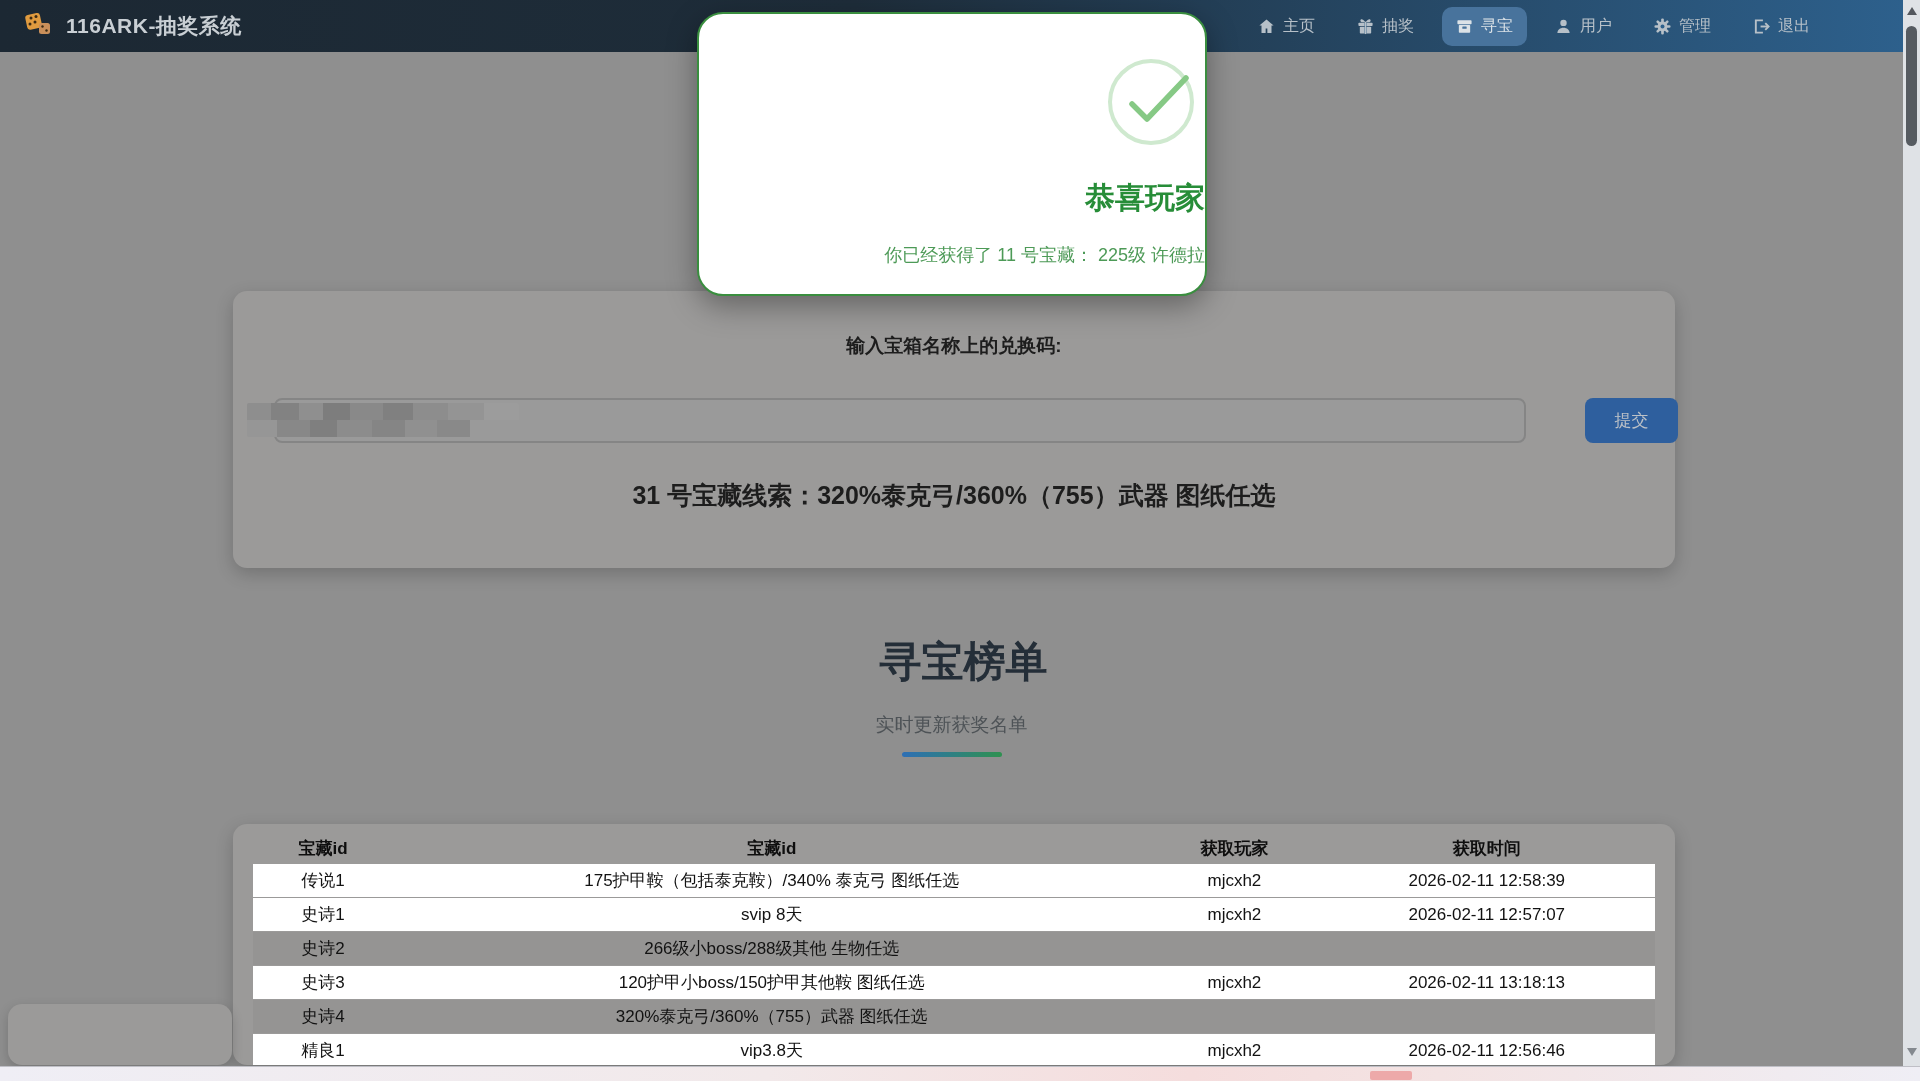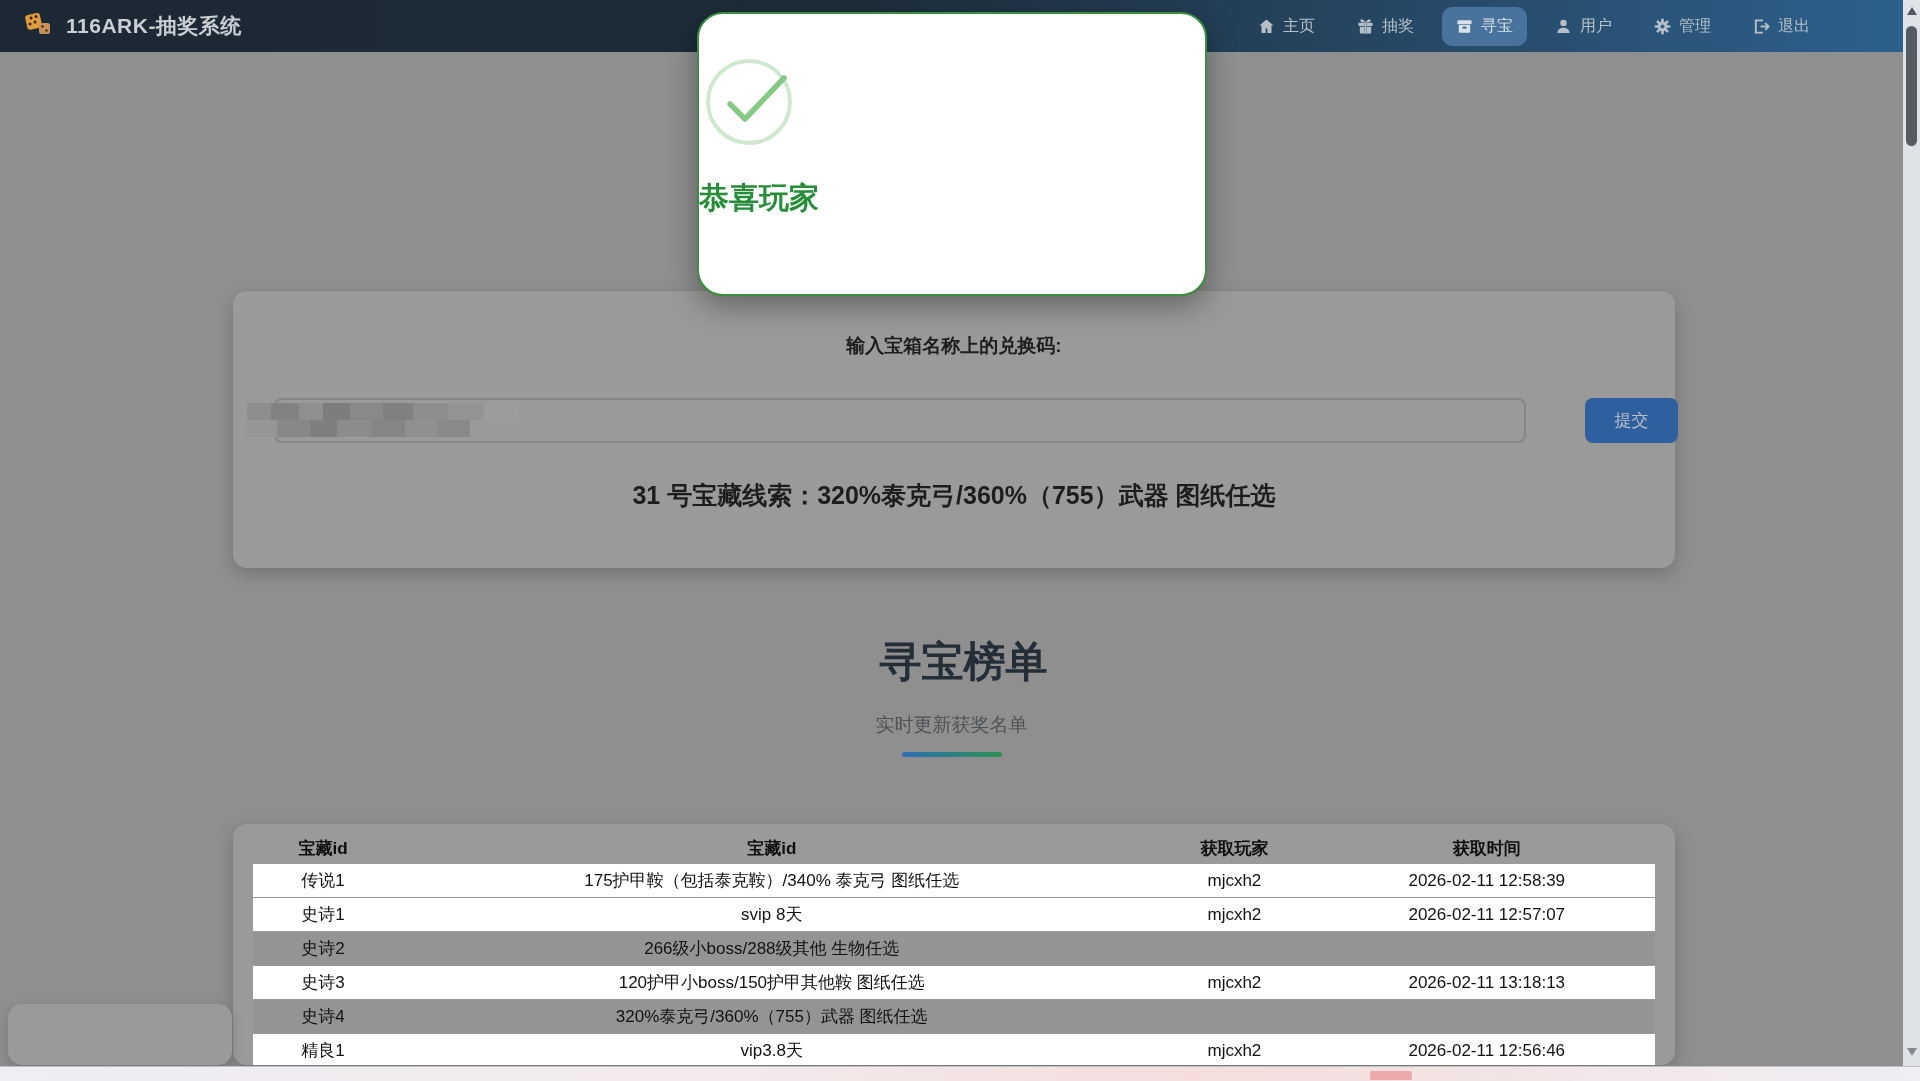--- a/index.html
+++ b/index.html
@@ -15,21 +15,21 @@
   .brand-title { color:#c9cfd4; font-size:21px; font-weight:bold; letter-spacing:.5px; }
   .nav-items { display:flex; align-items:center; gap:14px; margin-right:40px; }
   .nav-item { display:flex; align-items:center; gap:8px; color:#b7c0c8; font-size:16px;
     padding:9px 14px; border-radius:10px; cursor:pointer; }
   .nav-item.active { background:#48739c; color:#dbe2e7; }
   .nav-item svg { display:block; }
 
   
   .modal { position:absolute; left:697px; top:12px; width:510px; height:284px;
     background:#ffffff; border:2px solid #3a8e3f; border-radius:26px;
-    box-shadow:0 10px 30px rgba(0,0,0,.35); text-align:left; z-index:20; }
+    box-shadow:0 10px 30px rgba(0,0,0,.35); text-align:right; z-index:20; }
   .modal-check { margin-top:42px; }
   .modal-title { margin-top:26px; font-size:30px; font-weight:bold; color:#278d38; }
   .modal-message { margin-top:24px; font-size:18px; color:#4d9a57; }
 
   
   .card { position:absolute; background:#9b9a99; border-radius:14px;
     box-shadow:0 6px 18px rgba(0,0,0,.20); }
   .redeem-card { left:233px; top:291px; width:1442px; height:277px; }
   .redeem-label { margin-top:42px; text-align:center; font-size:19px; font-weight:bold; color:#1d1d1d; }
   .redeem-row { position:absolute; left:41px; top:107px; width:1404px; height:45px; }
@@ -173,20 +173,21 @@
   </div>
 
   <div class="modal">
     <div class="modal-check">
       <svg width="104" height="92" viewBox="0 0 104 92">
         <circle cx="50" cy="46" r="41" fill="none" stroke="#cfe9cf" stroke-width="4"></circle>
         <path d="M31 48 L46 63 L85 22" fill="none" stroke="#86c985" stroke-width="5.5" stroke-linecap="round" stroke-linejoin="round"></path>
       </svg>
     </div>
     <div class="modal-title">恭喜玩家</div>
+    <div class="modal-message">你已经获得了 11 号宝藏： 225级 许德拉</div>
   </div>
 
   <div class="card redeem-card">
     <div class="redeem-label">输入宝箱名称上的兑换码:</div>
     <div class="redeem-row">
       <input class="redeem-input" type="text" value="" style="">
       <button class="submit-btn">提交</button>
     </div>
     <div class="redacted"></div>
     <div class="clue-text">31 号宝藏线索：320%泰克弓/360%（755）武器 图纸任选</div>

